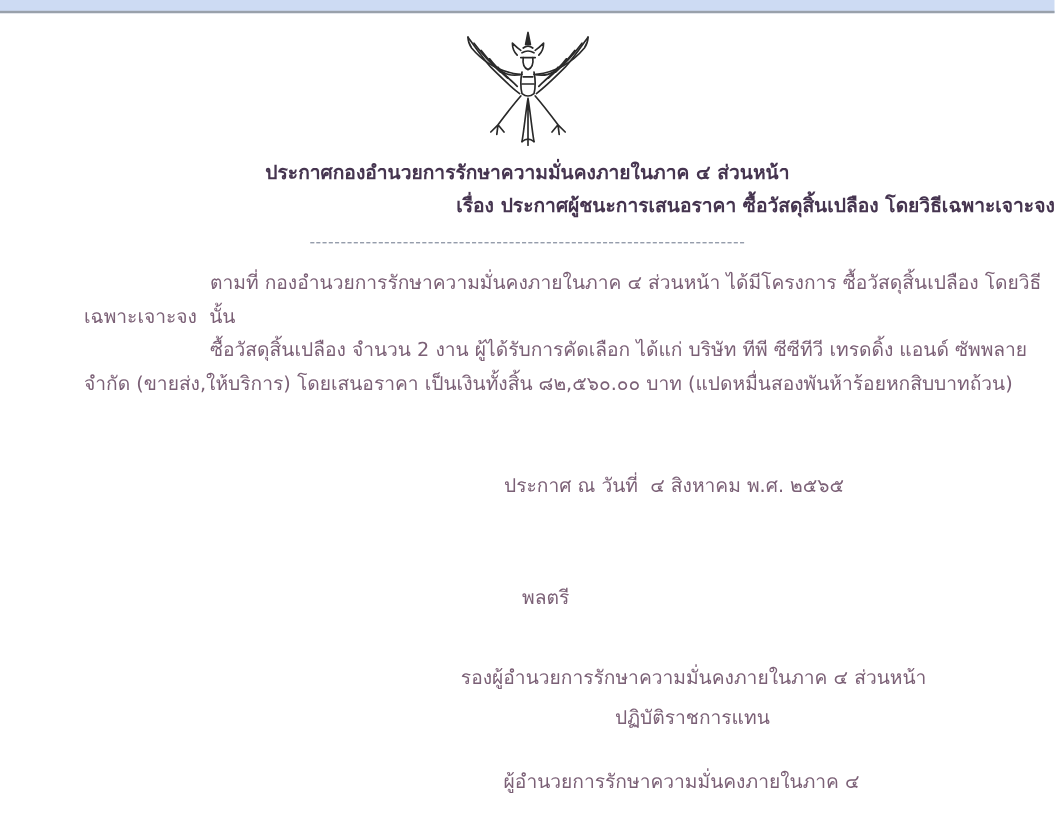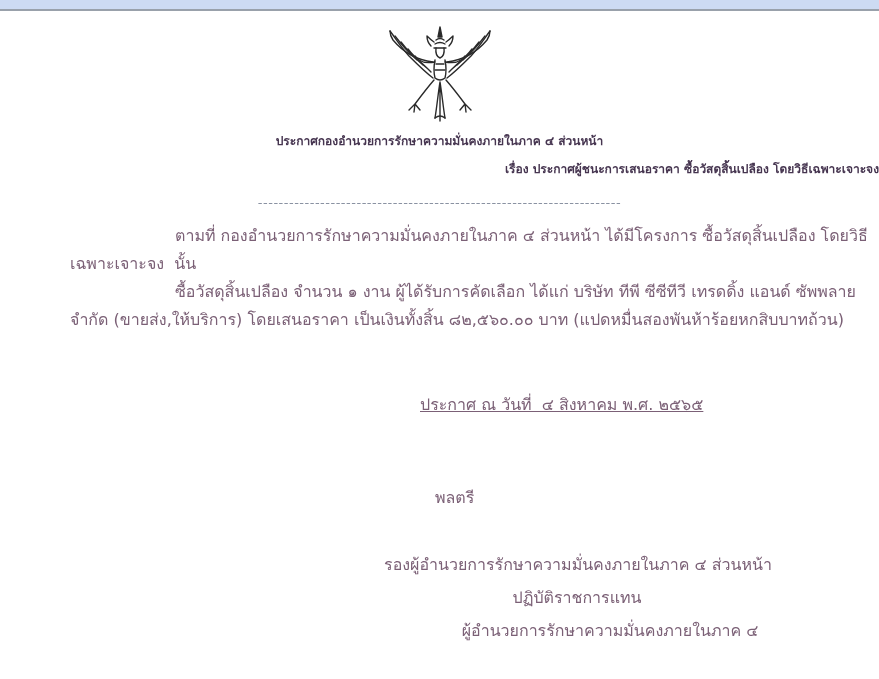--- a/index.html
+++ b/index.html
@@ -34,45 +34,45 @@
     white-space: pre;
     line-height: 1.5;
     color: #7b6076;
     font-size: 16px;
   }
   .title {
     left: 0;
     width: 879px;
     text-align: center;
     font-weight: 700;
-    font-size: 12px;
+    font-size: 16px;
     color: #463550;
   }
   .title-1 { top: 132px; }
   .title-2 { top: 160px; text-align: right; }
   .divider {
     top: 193px;
     left: 50%;
     transform: translateX(-50%);
     color: #8a92a2;
     font-size: 13px;
     letter-spacing: 0.5px;
   }
   .b1 { top: 224px; left: 175px; }
   .b2 { top: 252px; left: 70px;  }
   .b3 { top: 280px; left: 175px; }
   .b4 { top: 308px; left: 70px;  }
   .b5 { top: 336px; left: 70px;  }
-  .date-line { top: 393px; left: 420px; text-decoration: underline; }
+  .date-line { top: 393px; left: 420px; }
   .sig-rank  { top: 486px; left: 435px; }
   .sig-name  { top: 484px; left: 618px; }
   .sig-parens { top: 519px; left: 615px; transform: translateX(-50%); }
   .sig-pos1   { top: 553px; left: 578px; transform: translateX(-50%); }
   .sig-pos2   { top: 586px; left: 577px; transform: translateX(-50%); }
-  .sig-pos3   { top: 619px; left: 568px; transform: translateX(-50%); margin-left: 42px; }
+  .sig-pos3   { top: 640px; left: 568px; transform: translateX(-50%); }
 </style>
 </head>
 <body>
 
 <div class="page">
 
   <div class="top-bar"></div>
 
   <div class="emblem">
     <svg width="150" height="98" viewBox="0 0 150 98">
@@ -106,21 +106,21 @@
     </svg>
   </div>
 
   <div class="line title title-1">ประกาศกองอำนวยการรักษาความมั่นคงภายในภาค ๔ ส่วนหน้า</div>
   <div class="line title title-2">เรื่อง ประกาศผู้ชนะการเสนอราคา ซื้อวัสดุสิ้นเปลือง โดยวิธีเฉพาะเจาะจง</div>
 
   <div class="line divider">----------------------------------------------------------------------</div>
 
   <div class="line b1">ตามที่ กองอำนวยการรักษาความมั่นคงภายในภาค ๔ ส่วนหน้า ได้มีโครงการ ซื้อวัสดุสิ้นเปลือง โดยวิธี</div>
   <div class="line b2">เฉพาะเจาะจง  นั้น</div>
-  <div class="line b3">ซื้อวัสดุสิ้นเปลือง จำนวน ๑ งาน ผู้ได้รับการคัดเลือก ได้แก่ บริษัท ทีพี ซีซีทีวี เทรดดิ้ง แอนด์ ซัพพลาย</div>
+  <div class="line b3">ซื้อวัสดุสิ้นเปลือง จำนวน 2 งาน ผู้ได้รับการคัดเลือก ได้แก่ บริษัท ทีพี ซีซีทีวี เทรดดิ้ง แอนด์ ซัพพลาย</div>
   <div class="line b4">จำกัด (ขายส่ง,ให้บริการ) โดยเสนอราคา เป็นเงินทั้งสิ้น ๘๒,๕๖๐.๐๐ บาท (แปดหมื่นสองพันห้าร้อยหกสิบบาทถ้วน)</div>
 
   <div class="line date-line">ประกาศ ณ วันที่  ๔ สิงหาคม พ.ศ. ๒๕๖๕</div>
 
   <div class="line sig-rank">พลตรี</div>
   <div class="line sig-pos1">รองผู้อำนวยการรักษาความมั่นคงภายในภาค ๔ ส่วนหน้า</div>
   <div class="line sig-pos2">ปฏิบัติราชการแทน</div>
   <div class="line sig-pos3">ผู้อำนวยการรักษาความมั่นคงภายในภาค ๔</div>
 
 </div>

